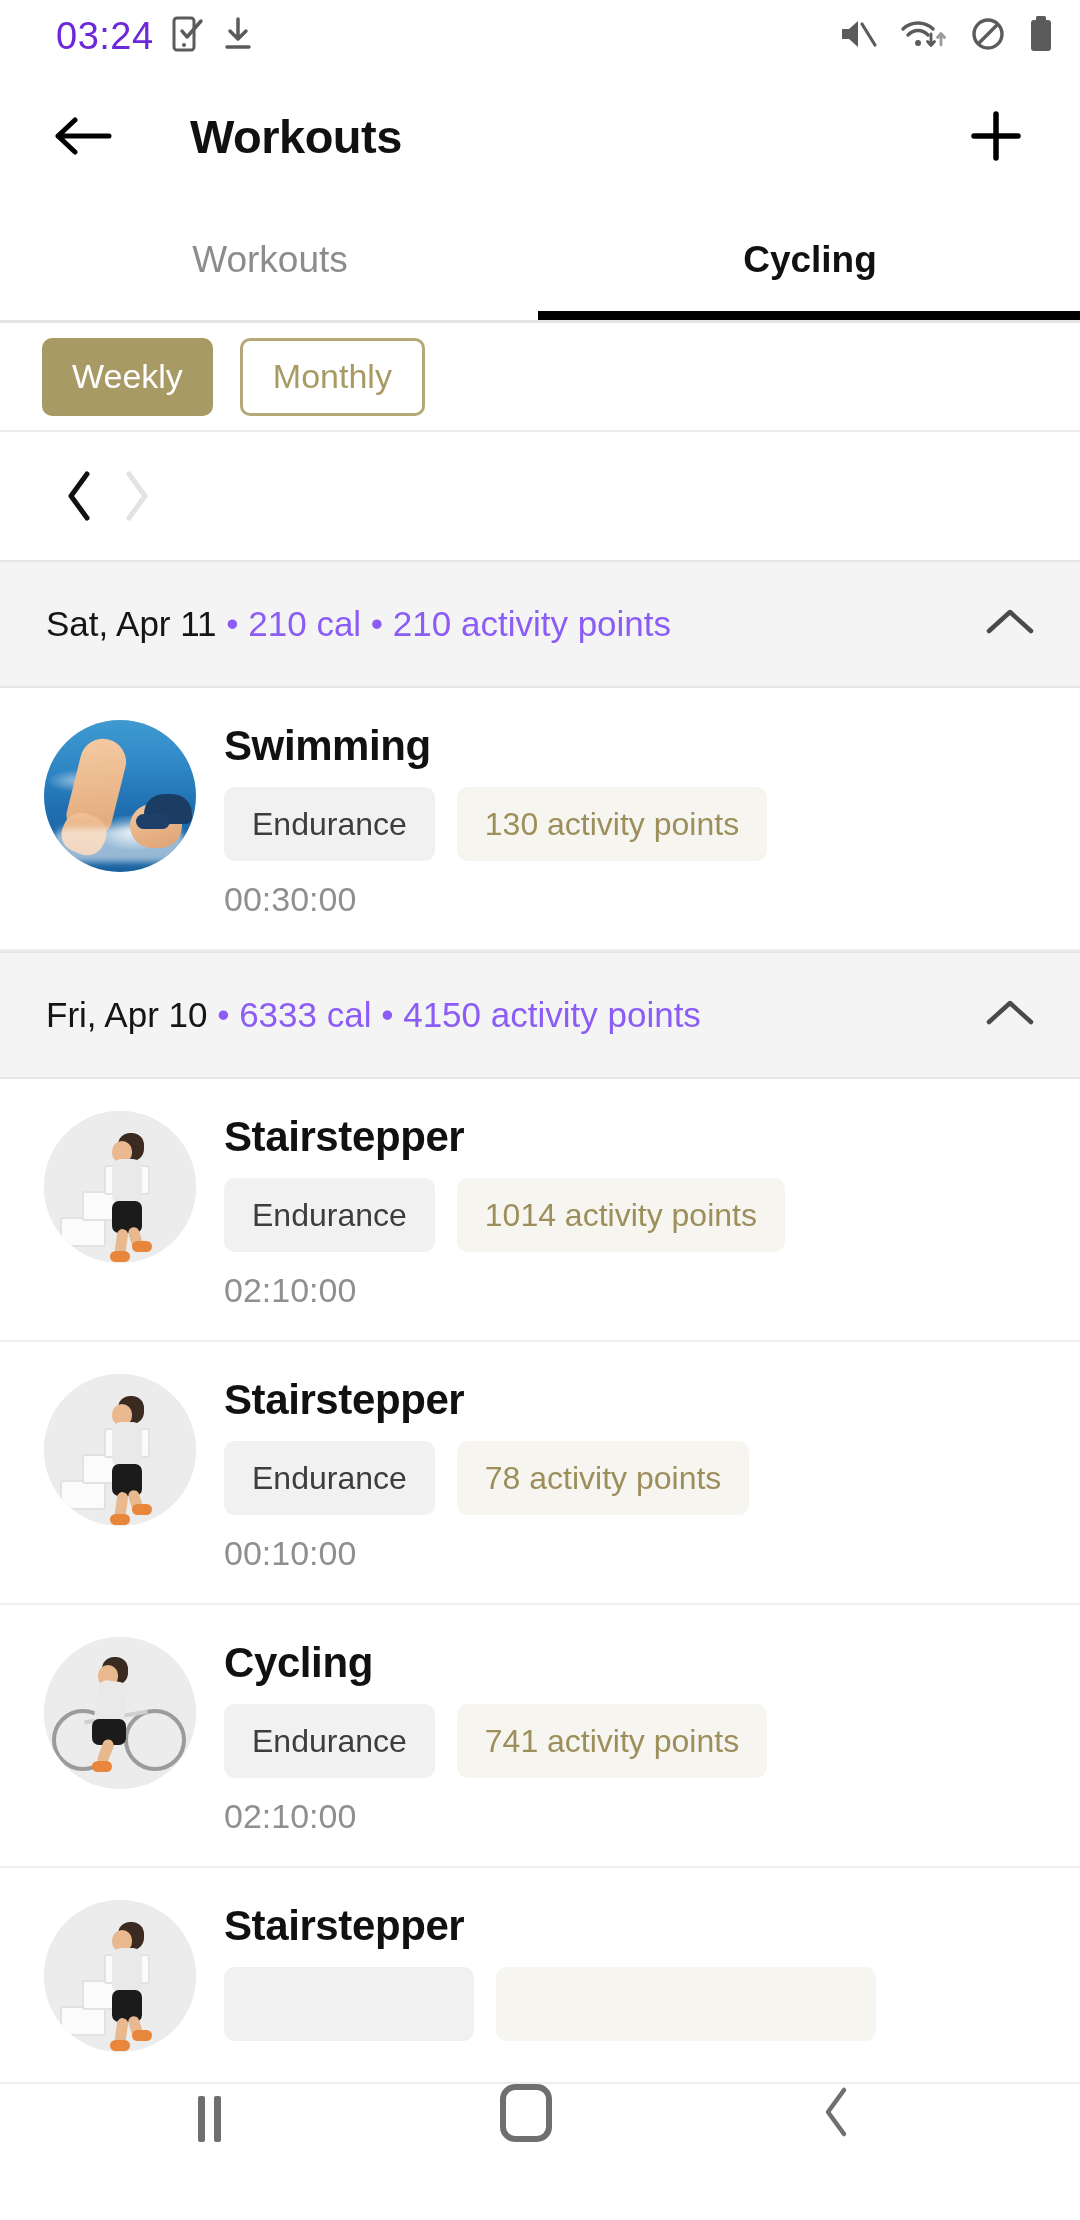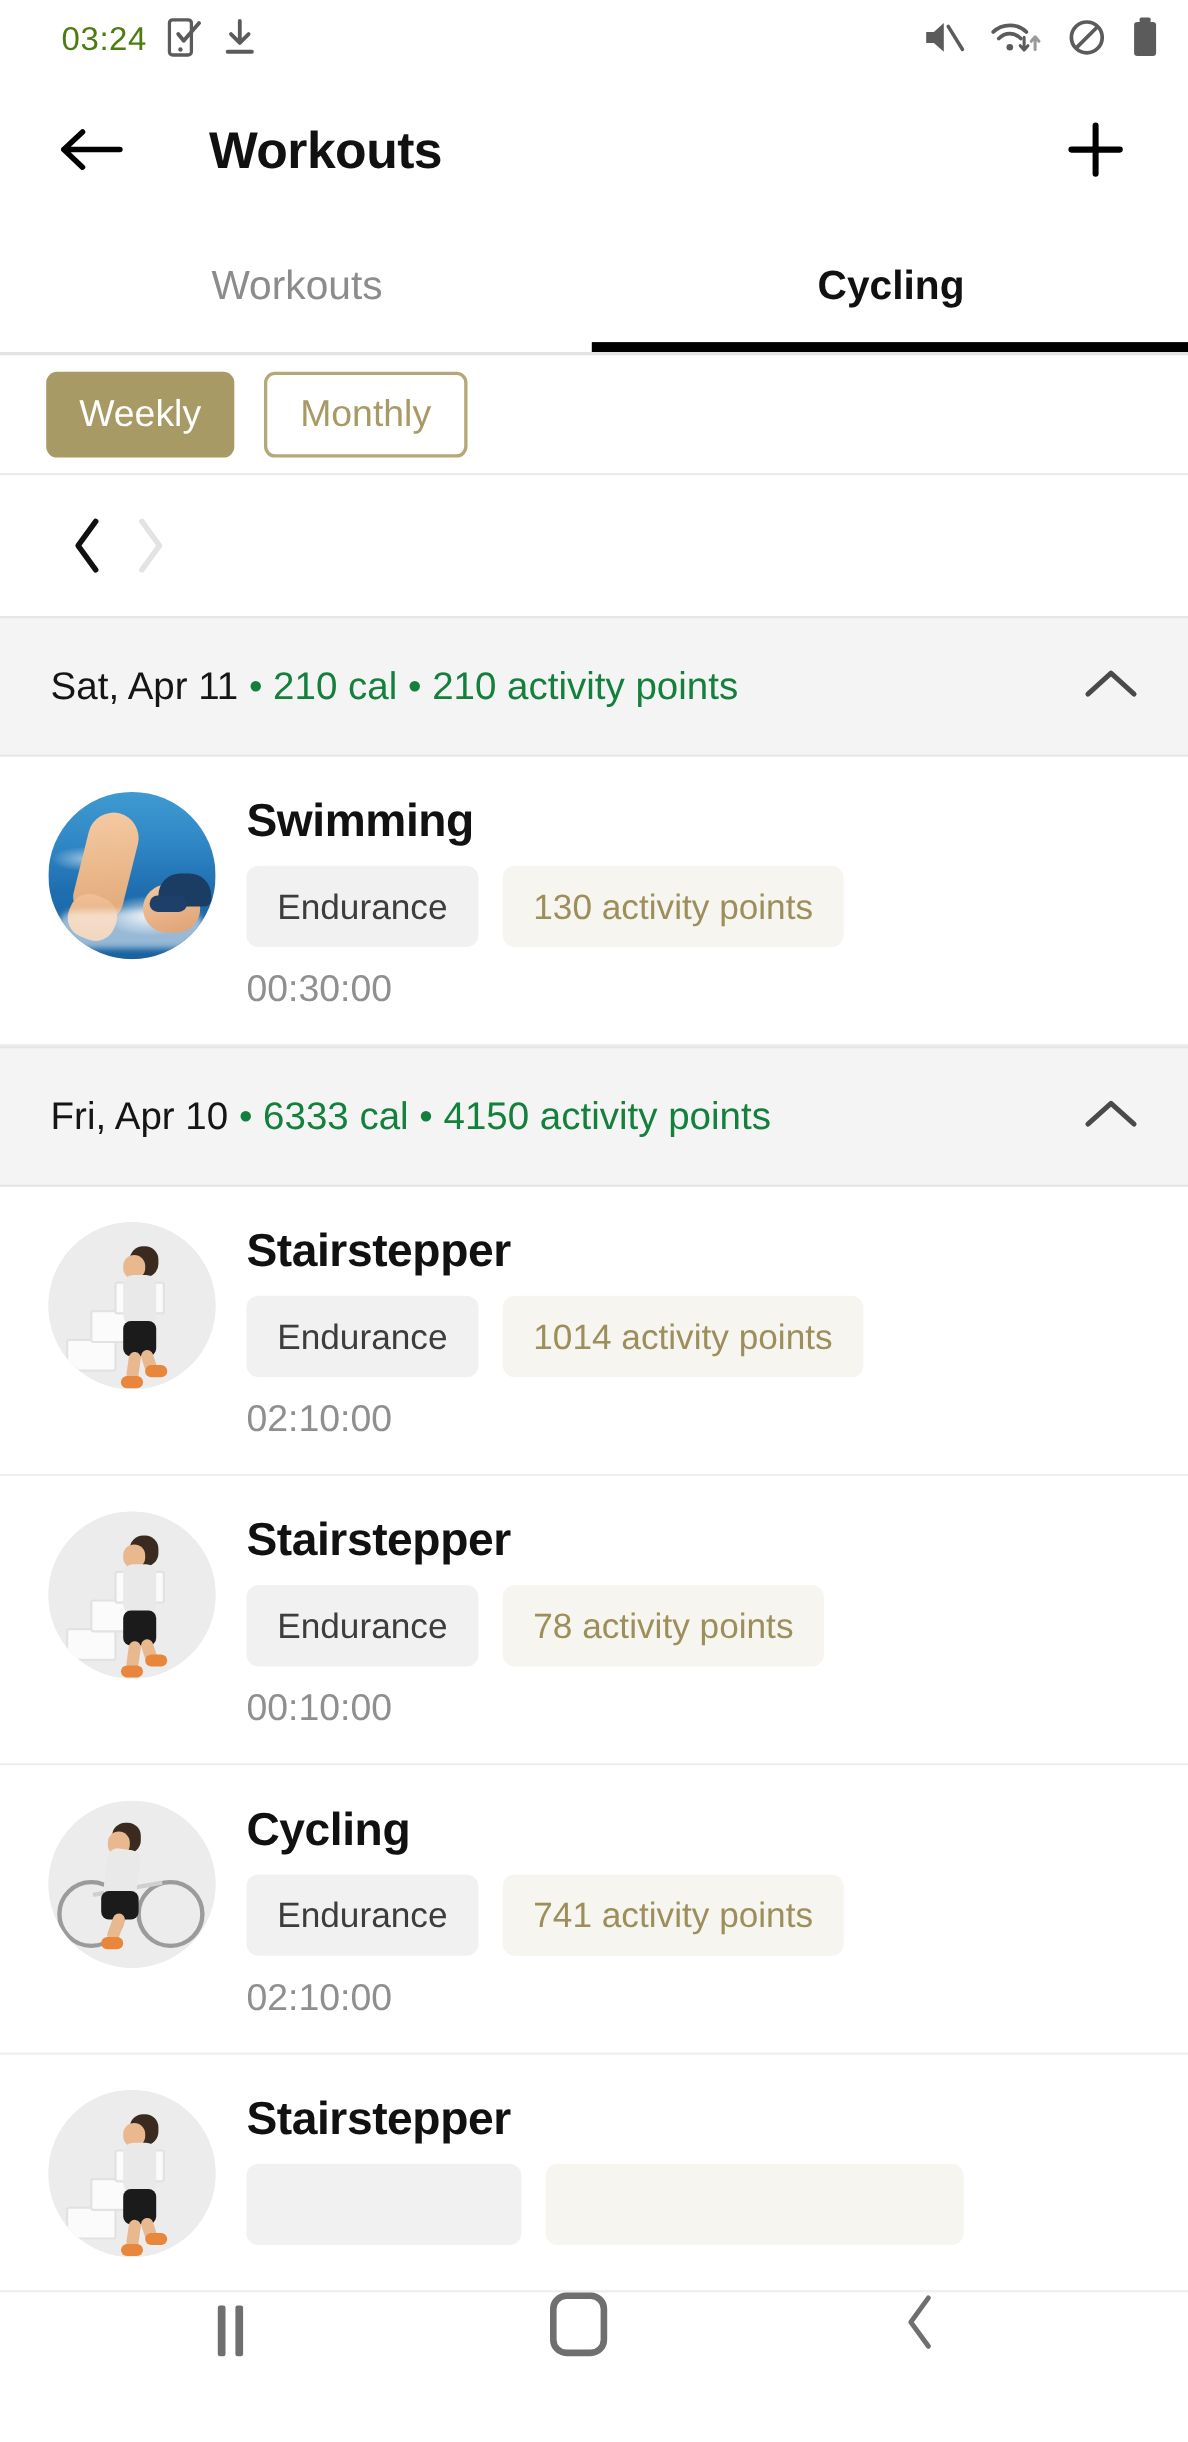--- a/index.html
+++ b/index.html
@@ -10,21 +10,21 @@
     overflow:hidden;
   }
   .screen{ position:relative; width:1080px; height:2220px; background:#fff; }
 
   
   .statusbar{
     height:72px; display:flex; align-items:center;
     padding:0 26px 0 56px; position:relative;
   }
   .sb-left{ display:flex; align-items:center; gap:18px; }
-  .sb-time{ font-size:30px; color:#4d7c0f; letter-spacing:.5px; }
+  .sb-time{ font-size:38px; color:#6d28d9; letter-spacing:.5px; }
   .sb-right{ margin-left:auto; display:flex; align-items:center; gap:22px; }
   .sb-ico{ display:block; }
 
   
   .appbar{ height:128px; display:flex; align-items:center; padding:0 52px; }
   .appbar-title{ font-size:47px; font-weight:bold; color:#111; margin-left:74px; letter-spacing:-.5px;}
   .appbar-spacer{ flex:1; }
   .icon-btn{ display:flex; align-items:center; justify-content:center; width:64px; height:64px; }
 
   
@@ -46,21 +46,21 @@
   
   .datenav{ height:128px; display:flex; align-items:center; padding:0 52px; }
   .datenav-label{ flex:1; text-align:center; font-size:40px; color:#1a1a1a; letter-spacing:-.3px; }
   .chev{ width:56px; display:flex; align-items:center; justify-content:center; }
 
   
   .dayhead{ background:#f4f4f4; height:128px; display:flex; align-items:center;
             padding:0 44px 0 46px; border-top:2px solid #e6e6e6; border-bottom:2px solid #e6e6e6; }
   .dayhead-text{ font-size:35px; flex:1; }
   .dayhead-date{ color:#151515; }
-  .dayhead-meta{ color:#15803d; }
+  .dayhead-meta{ color:#8b5cf6; }
 
   
   .wrow{ display:flex; padding:32px 40px 30px 44px; border-bottom:2px solid #eeeeee; background:#fff; }
   .thumb{ width:152px; height:152px; border-radius:50%; flex:none; margin-right:28px; overflow:hidden;
           background:#ececec; position:relative; }
   .wbody{ flex:1; padding-top:2px; }
   .wtitle{ font-size:42px; font-weight:bold; color:#111; letter-spacing:-.4px; }
   .chips{ display:flex; gap:22px; margin-top:17px; }
   .chip{ height:74px; border-radius:11px; display:flex; align-items:center; padding:0 28px; font-size:32px; }
   .chip-type{ background:#f1f1f1; color:#3d3d3d; }

